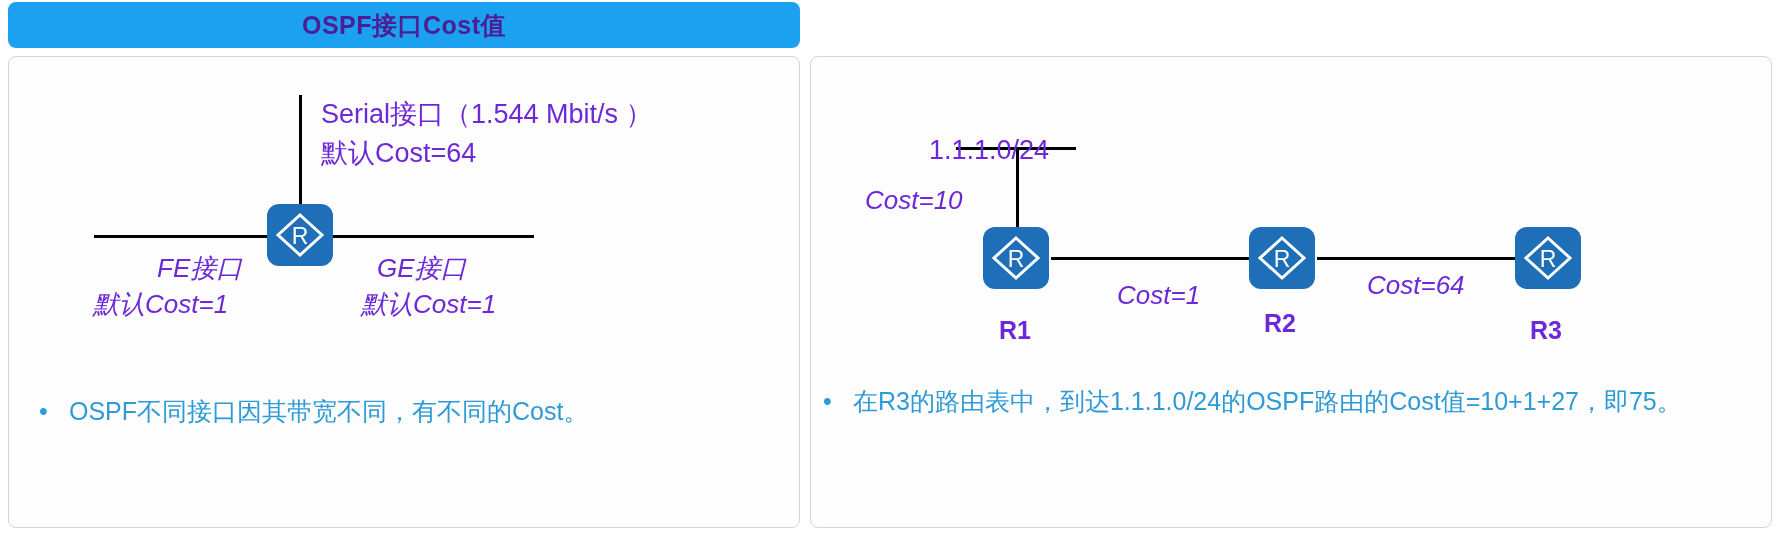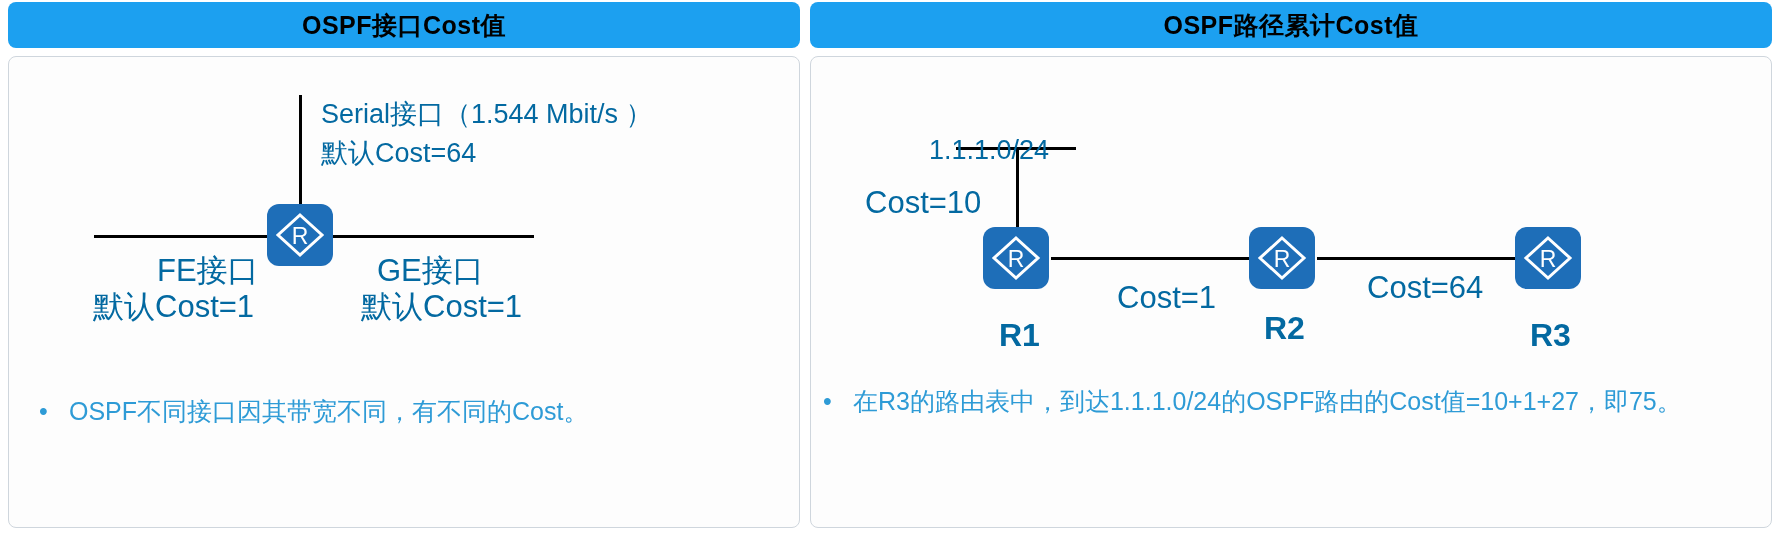--- a/index.html
+++ b/index.html
@@ -16,21 +16,21 @@
   .panel-left{left:8px;width:792px;}
   .panel-right{left:810px;width:962px;}
 
   .panel-header{
     position:absolute;left:0;top:2px;width:100%;height:46px;
     background:#1CA0F0;border-radius:8px;
     display:flex;align-items:center;justify-content:center;
     box-sizing:border-box;
   }
   .panel-header-title{
-    color:#000000;font-weight:bold;font-size:25px;letter-spacing:.5px;
+    color:#4c1d95;font-weight:bold;font-size:25px;letter-spacing:.5px;
     white-space:nowrap;
   }
 
   .panel-body{
     position:absolute;left:0;top:56px;width:100%;height:472px;
     background:#fdfdfd;border:1px solid #cfd6dd;border-radius:8px;
     box-sizing:border-box;
     overflow:hidden;
   }
 
@@ -39,24 +39,24 @@
   .line-h{position:absolute;height:0;border-top:3px solid #000;}
   .line-v{position:absolute;width:0;border-left:3px solid #000;}
 
   .router{
     position:absolute;width:66px;height:62px;
     background:#1E6EB8;border-radius:12px;
     display:flex;align-items:center;justify-content:center;
   }
   .router svg{display:block;}
 
-  .lbl{position:absolute;color:#0369a1;white-space:nowrap;line-height:1.32;}
+  .lbl{position:absolute;color:#6d28d9;white-space:nowrap;line-height:1.32;}
   .lbl-28{font-size:27px;}
-  .lbl-26{font-size:31px;}
-  .lbl-bold{font-weight:bold;font-size:32px;}
+  .lbl-26{font-size:26px;font-style:italic;}
+  .lbl-bold{font-weight:bold;font-size:25px;}
 
   
   .bullet-row{
     position:absolute;display:flex;align-items:flex-start;
     color:#2E9BD6;font-size:25px;line-height:1.45;
   }
   .bullet-dot{
     flex:0 0 auto;width:30px;text-align:left;font-size:25px;color:#2E9BD6;
   }
   .bullet-text{flex:1 1 auto;}
@@ -101,23 +101,20 @@
       <div class="bullet-row" style="left:30px;top:336px;width:700px;">
         <span class="bullet-dot">•</span>
         <span class="bullet-text">OSPF不同接口因其带宽不同，有不同的Cost。</span>
       </div>
 
     </div>
   </div>
 
   <div class="panel panel-right">
 
-    <div class="panel-header">
-      <span class="panel-header-title">OSPF路径累计Cost值</span>
-    </div>
 
     <div class="panel-body">
 
       <div class="diagram">
 
         <div class="line-h" style="left:145px;top:90px;width:120px;"></div>
 
         <div class="line-v" style="left:205px;top:90px;height:92px;"></div>
 
         <div class="line-h" style="left:240px;top:200px;width:226px;"></div>

